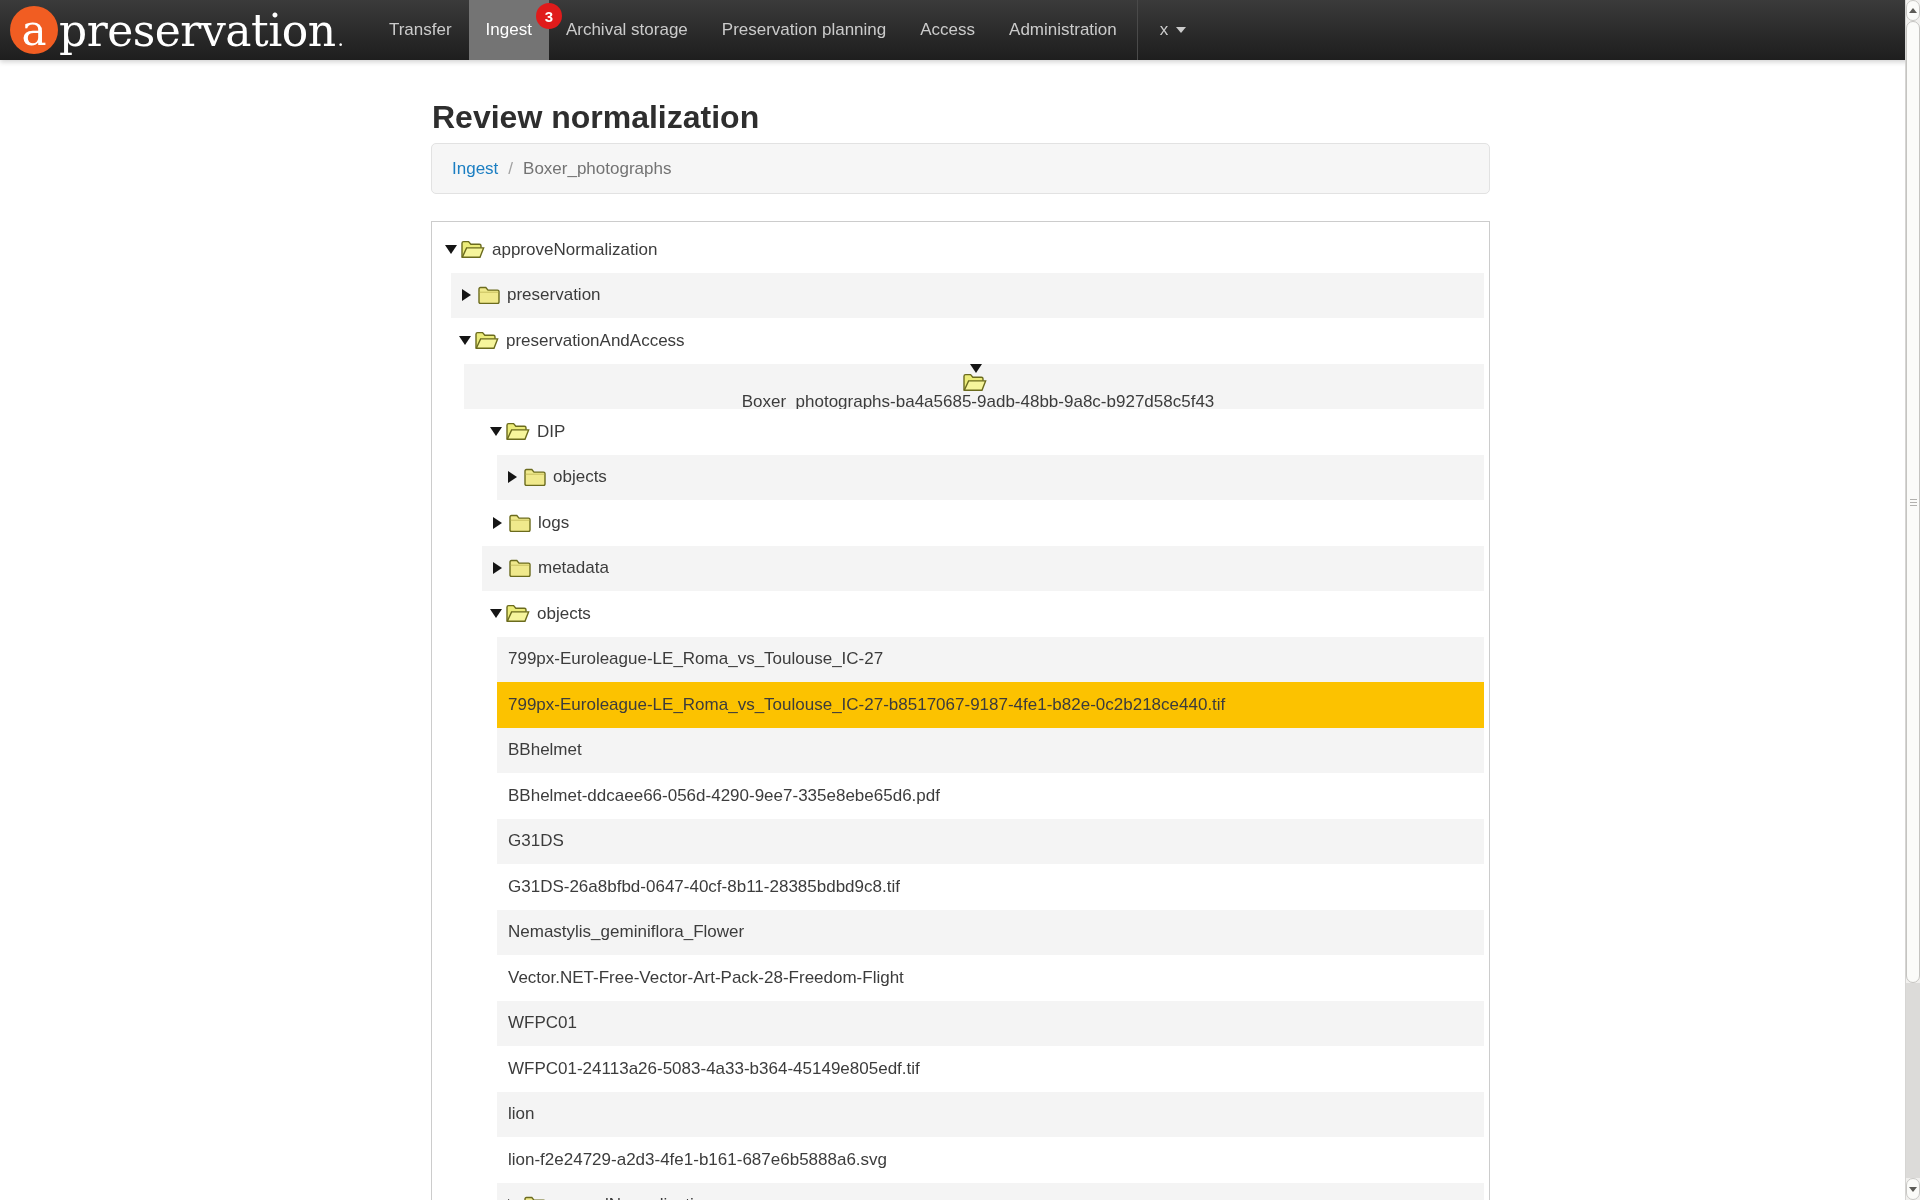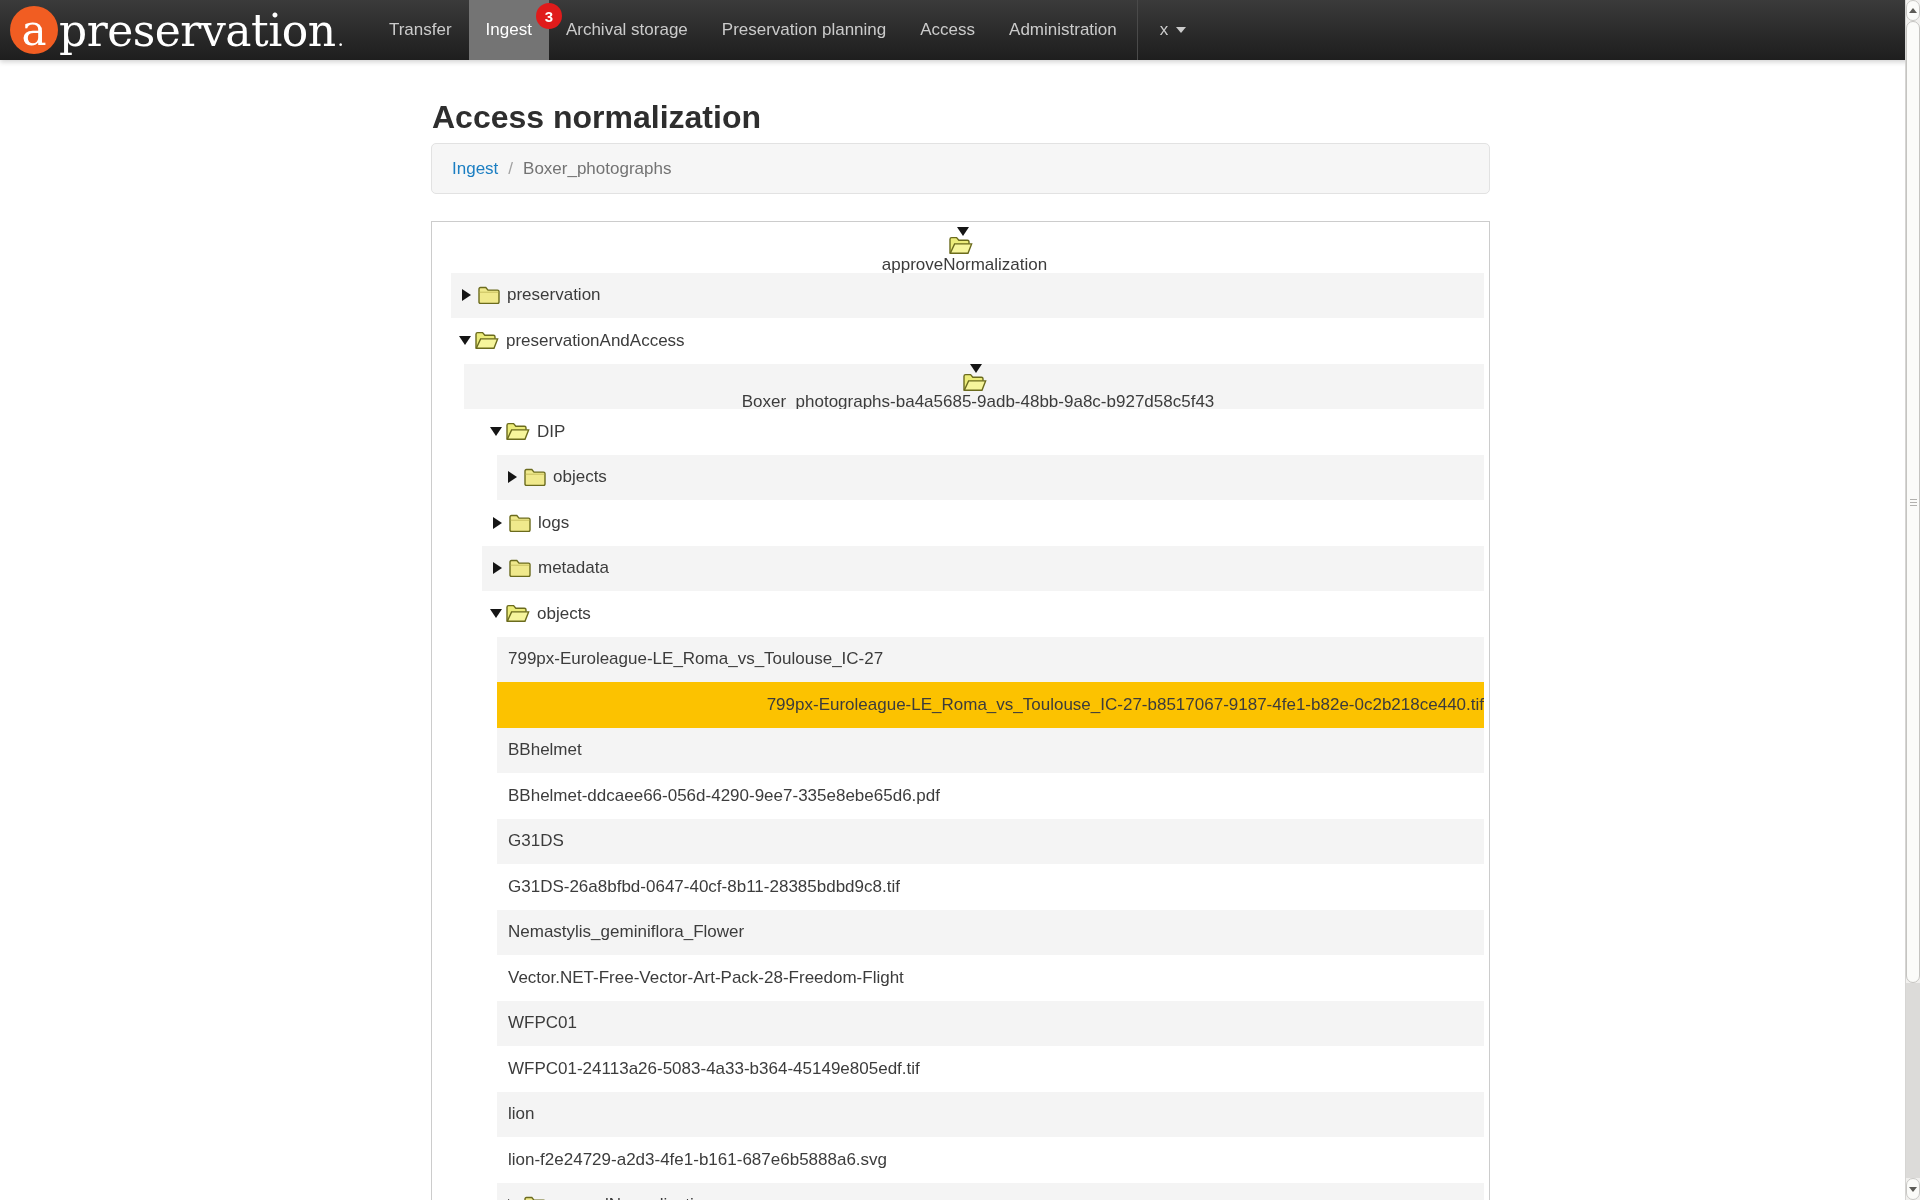--- a/index.html
+++ b/index.html
@@ -73,24 +73,24 @@
   
   .tree-panel {
     margin-top: 27px; background: #fff; border: 1px solid #cccccc;
     padding: 5px; height: 1020px;
   }
   .tree-row {
     display: flex; align-items: center; height: 45.5px; font-size: 17px;
     color: #3c3c3c; cursor: pointer; white-space: nowrap; overflow: hidden;
   }
   .tree-row.alt { background: var(--alt-row, #f4f4f4); }
-  .tree-row.selected { background: var(--selected-row, #fcc200); justify-content: flex-end; }
+  .tree-row.selected { background: var(--selected-row, #fcc200); }
   .tree-row.folder { padding-left: 8px; }
   .tree-row.file { padding-left: 11px; }
-  .tree-row.d0 { margin-left: 0; flex-direction: column; }
+  .tree-row.d0 { margin-left: 0; }
   .tree-row.d1 { margin-left: 14px; }
   .tree-row.d2 { margin-left: 27px; flex-direction: column; }
   .tree-row.d3 { margin-left: 45px; }
   .tree-row.d4 { margin-left: 60px; }
 
   .tri { width: 0; height: 0; flex: 0 0 auto; margin-right: 4px; }
   .tri.down {
     border-left: 6px solid transparent; border-right: 6px solid transparent;
     border-top: 9px solid #151515;
   }
@@ -170,21 +170,21 @@
 
   </li>
     </ul>
   <div class="user-menu">
     <span>x</span>
     <span class="caret"></span>
   </div>
 </nav>
 
 <div class="container">
-  <h1 class="page-title">Access normalization</h1>
+  <h1 class="page-title">Review normalization</h1>
 
   <div class="breadcrumb">
     <span class="bc-link">Ingest</span>
     <span class="bc-divider">/</span>
     <span class="bc-current">Boxer_photographs</span>
   </div>
 
   <div class="tree-panel" id="tree-panel">
       <div class="tree-row d0 folder">
     <span class="tri down"></span>

